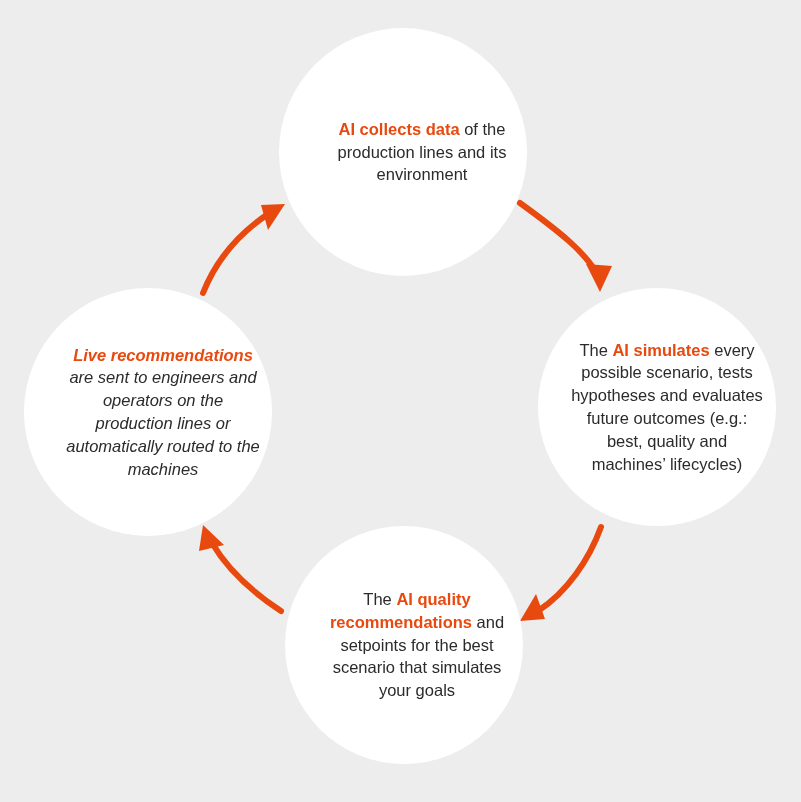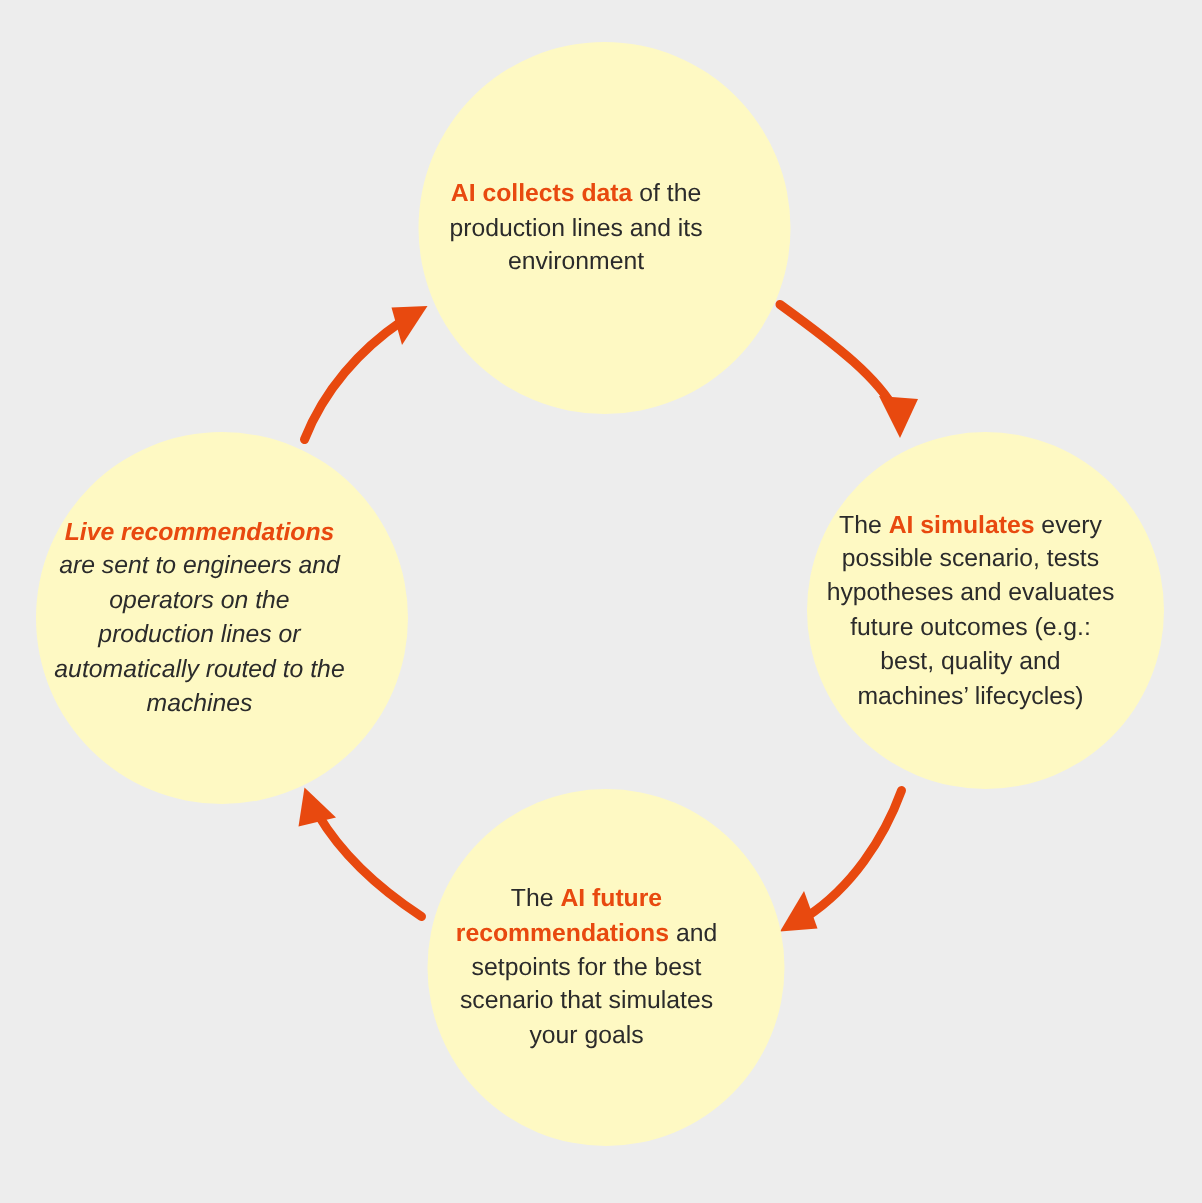--- a/index.html
+++ b/index.html
@@ -22,24 +22,24 @@
     position: absolute;
     left: 0;
     top: 0;
     width: 801px;
     height: 802px;
     pointer-events: none;
   }
   .node {
     position: absolute;
     border-radius: 50%;
-    background: #fef9c3;
+    background: #ffffff;
     display: flex;
     align-items: center;
-    justify-content: flex-start;
+    justify-content: flex-end;
     box-sizing: border-box;
   }
   .node-text {
     text-align: center;
     color: #2b2b2b;
     font-size: 16.5px;
     line-height: 1.38;
     padding: 0 12px;
     box-sizing: border-box;
   }
@@ -113,21 +113,21 @@
   </div>
 
   <div class="node" id="node-right">
     <div class="node-text">
       <span>The </span><span class="hl">AI simulates</span><span> every possible scenario, tests hypotheses and evaluates future outcomes (e.g.: best, quality and machines’ lifecycles)</span>
     </div>
   </div>
 
   <div class="node" id="node-bottom">
     <div class="node-text">
-      <span>The </span><span class="hl">AI future recommendations</span><span> and setpoints for the best scenario that simulates your goals</span>
+      <span>The </span><span class="hl">AI quality recommendations</span><span> and setpoints for the best scenario that simulates your goals</span>
     </div>
   </div>
 
   <div class="node" id="node-left">
     <div class="node-text">
       <span class="hl">Live recommendations</span><span> are sent to engineers and operators on the production lines or automatically routed to the machines</span>
     </div>
   </div>
 
 </div>

